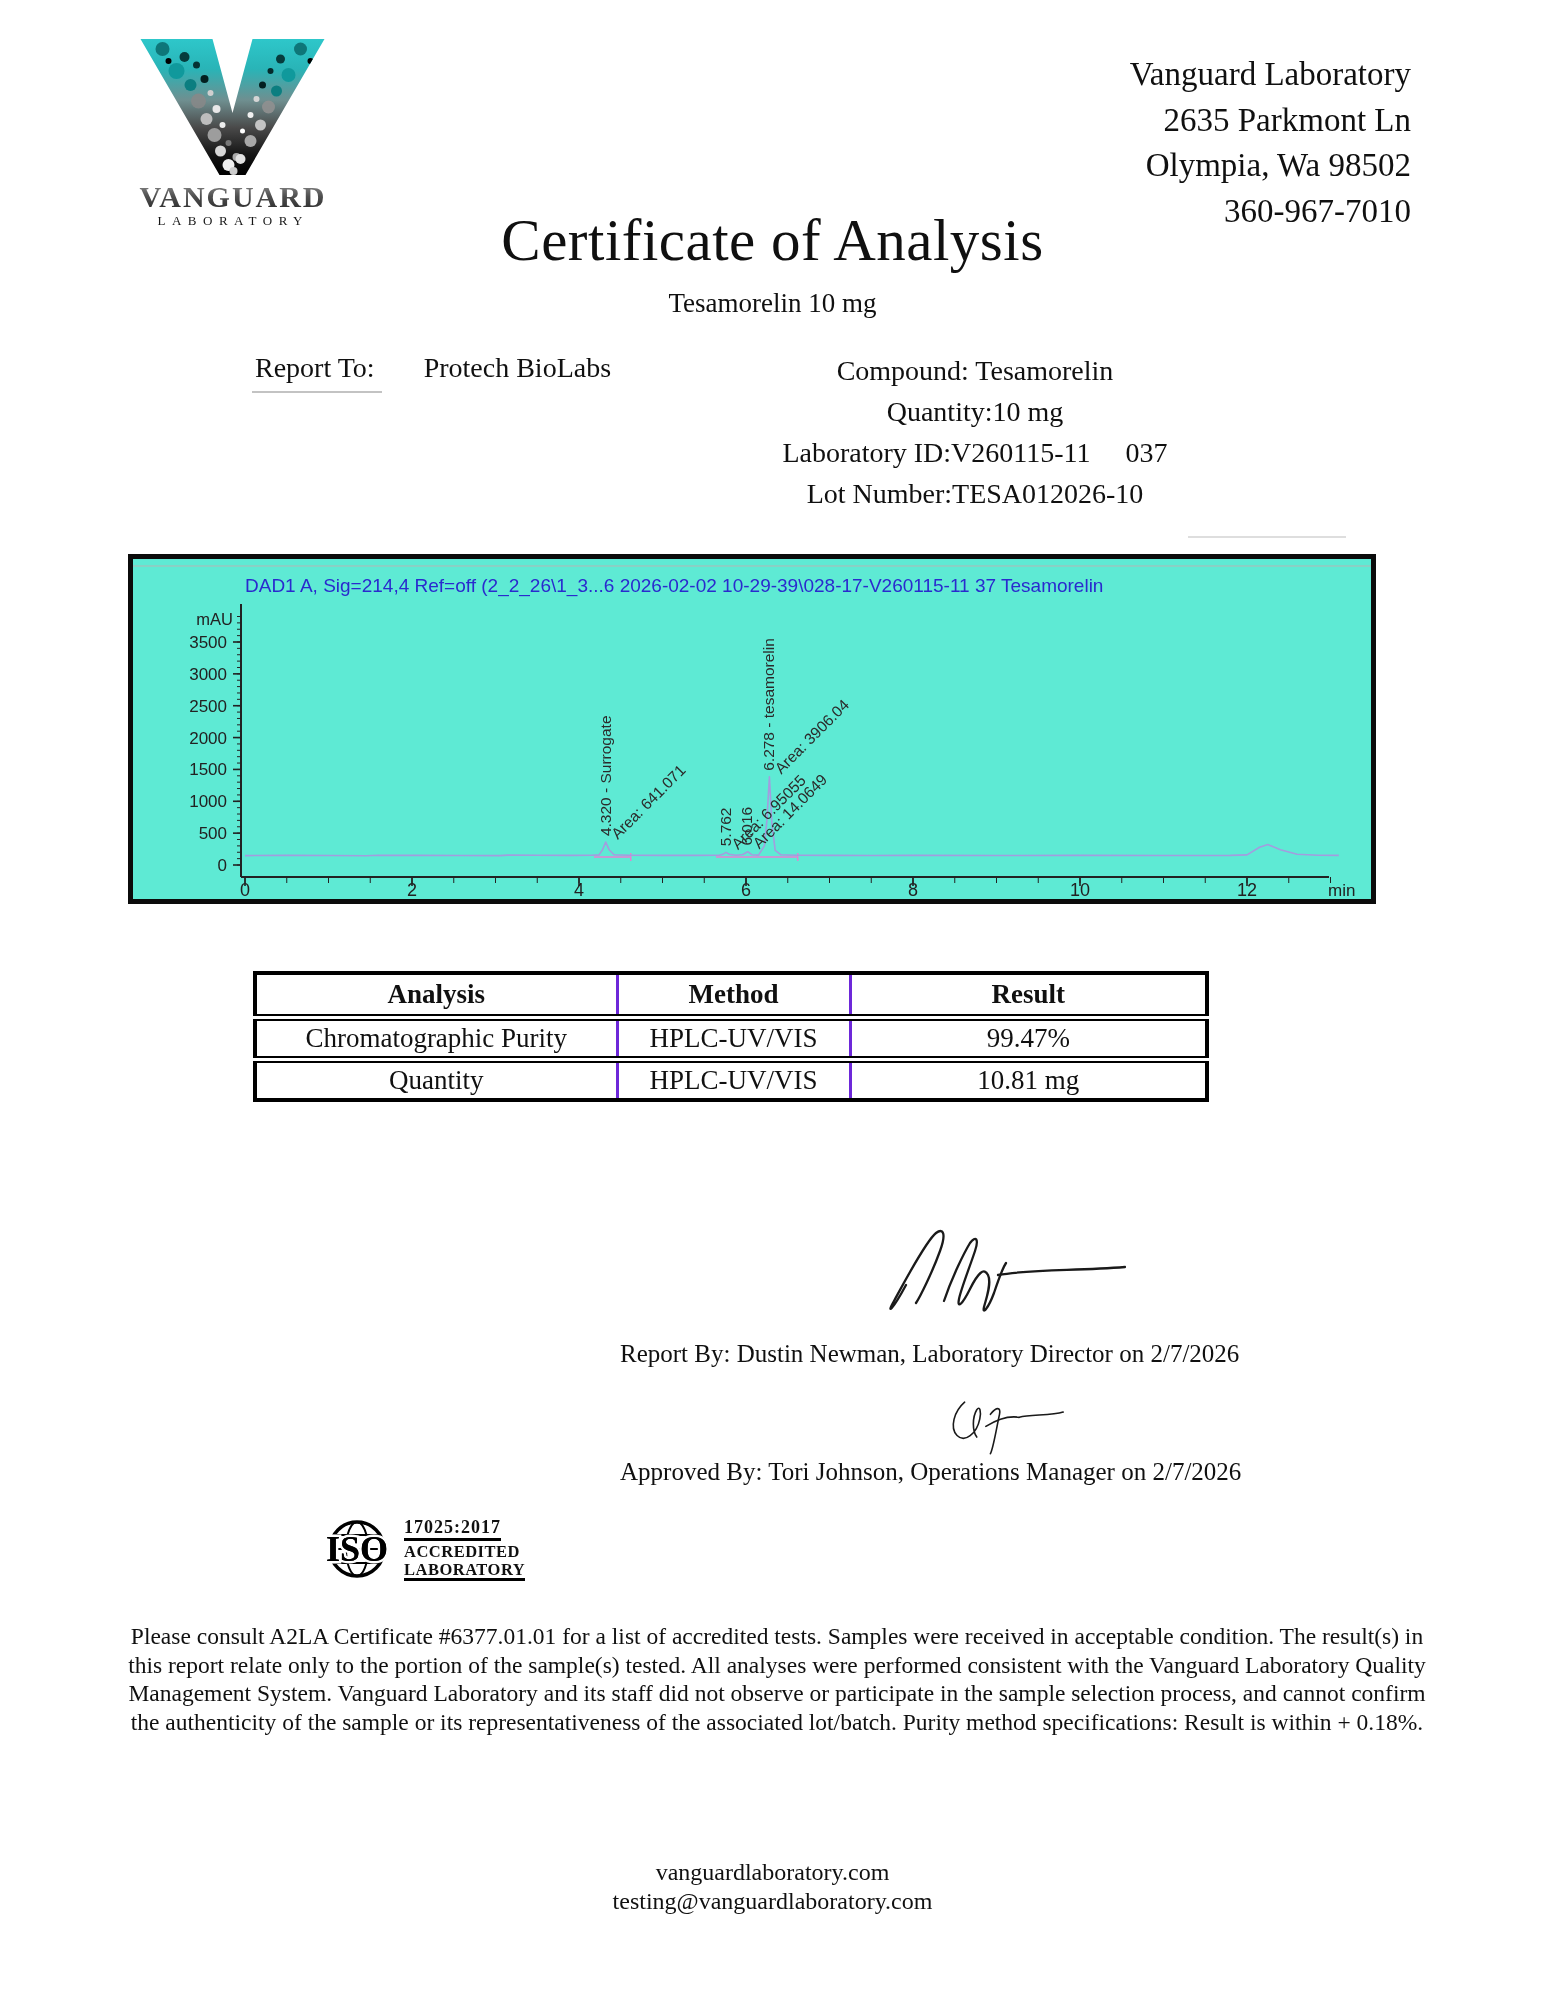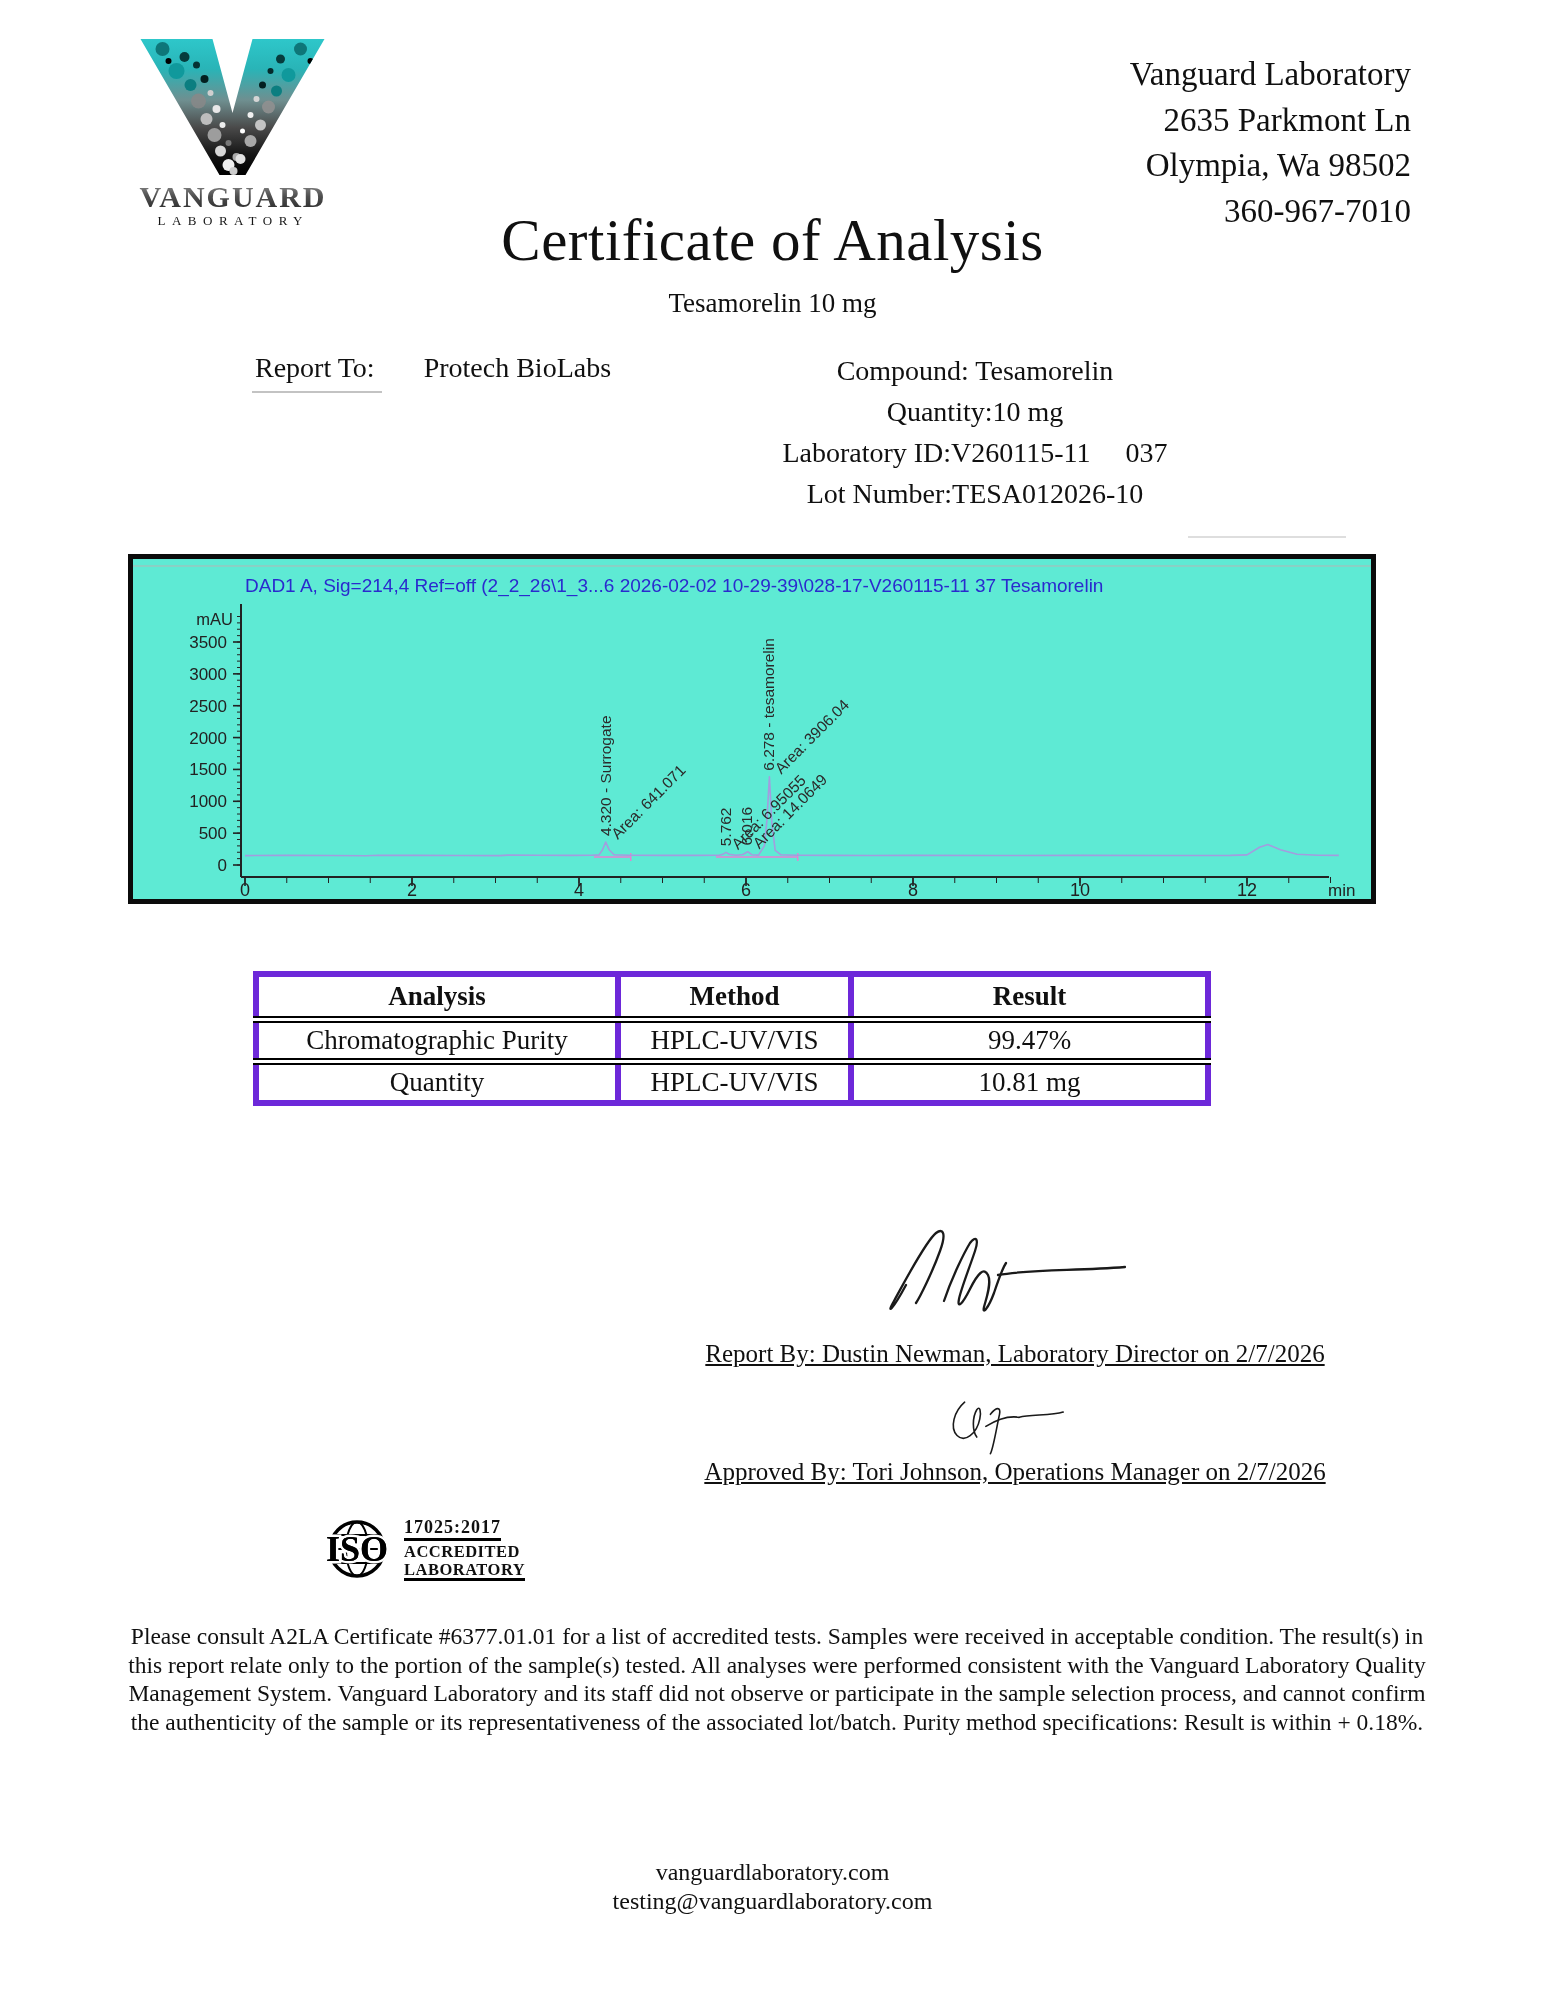--- a/index.html
+++ b/index.html
@@ -19,26 +19,26 @@
   .info-block{top:350px;left:620px;width:710px;text-align:center;font-size:28px;line-height:41px;}
   .info-line{white-space:pre;}
 
   
   .chart-box{top:554px;left:128px;width:1248px;height:350px;border:5px solid #0b0b0b;
              background:#5eead4;box-sizing:border-box;}
 
   
   table.results{top:971px;left:253px;border-collapse:collapse;table-layout:fixed;width:952px;
                 font-size:27px;border:4px solid #000;}
-  table.results th,table.results td{border:6px solid #6d28d9;text-align:center;padding:2px 4px;}
+  table.results th,table.results td{border:3px solid #6d28d9;text-align:center;padding:2px 4px;}
   table.results th{font-weight:bold;padding:4px 4px;}
   table.results tbody td{border-top:7px double #000;}
 
   
-  .sig-line{width:790px;left:620px;text-align:center;font-size:25px;text-decoration:underline;}
+  .sig-line{width:790px;left:620px;font-size:25px;}
 
   
   .iso-wrap{top:1513px;left:322px;display:flex;align-items:flex-end;gap:8px;}
   .iso-text{font-family:"Liberation Serif",serif;line-height:1.05;padding-bottom:2px;}
   .iso-text .std{font-size:18px;font-weight:bold;border-bottom:3px solid #000;display:inline-block;padding-bottom:1px;margin-bottom:2px;letter-spacing:1px;}
   .iso-text .acc{font-size:16.5px;font-weight:bold;letter-spacing:.5px;}
   .iso-text .lab{font-size:16.5px;font-weight:bold;border-bottom:3px solid #000;display:inline-block;letter-spacing:.5px;}
 
   .disclaimer{top:1622px;left:112px;width:1330px;text-align:center;font-size:23.5px;line-height:1.22;}
   .footer{top:1858px;left:0;width:100%;text-align:center;font-size:24px;line-height:29px;}

